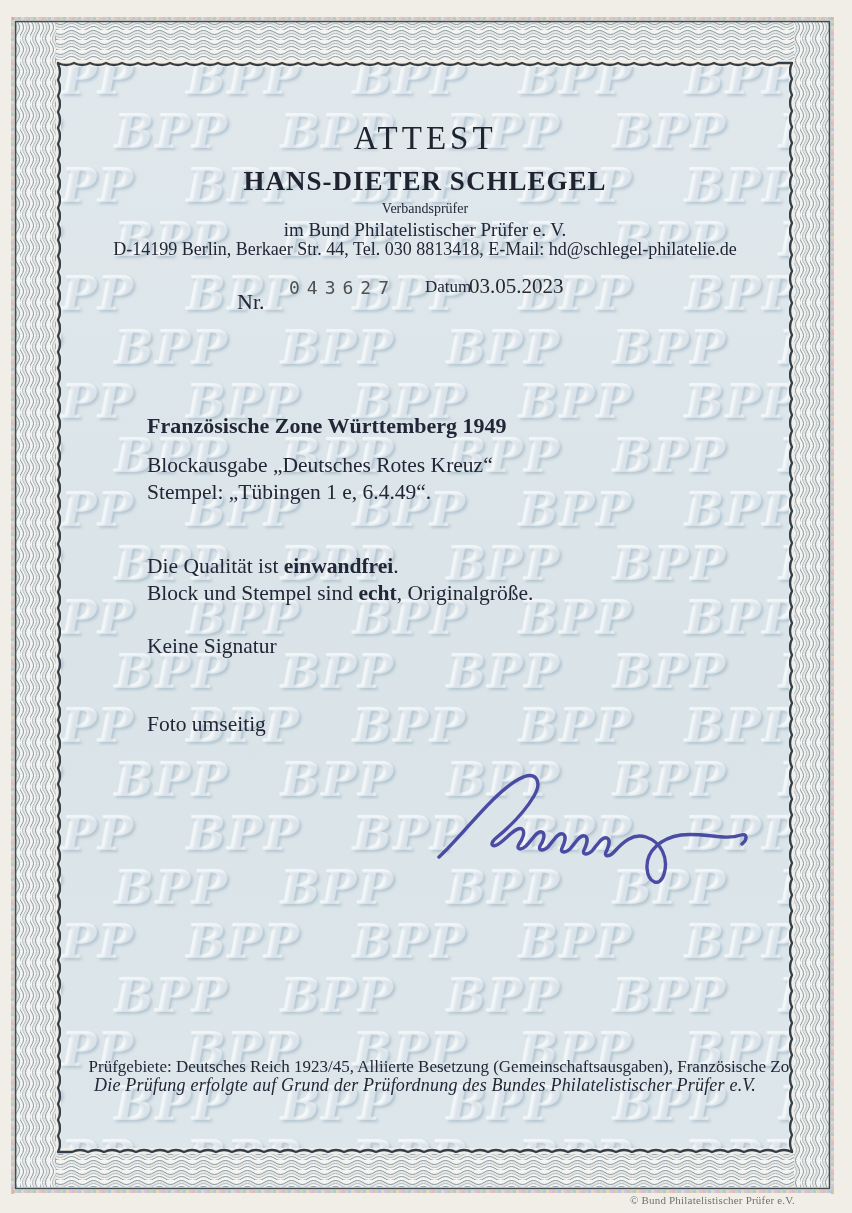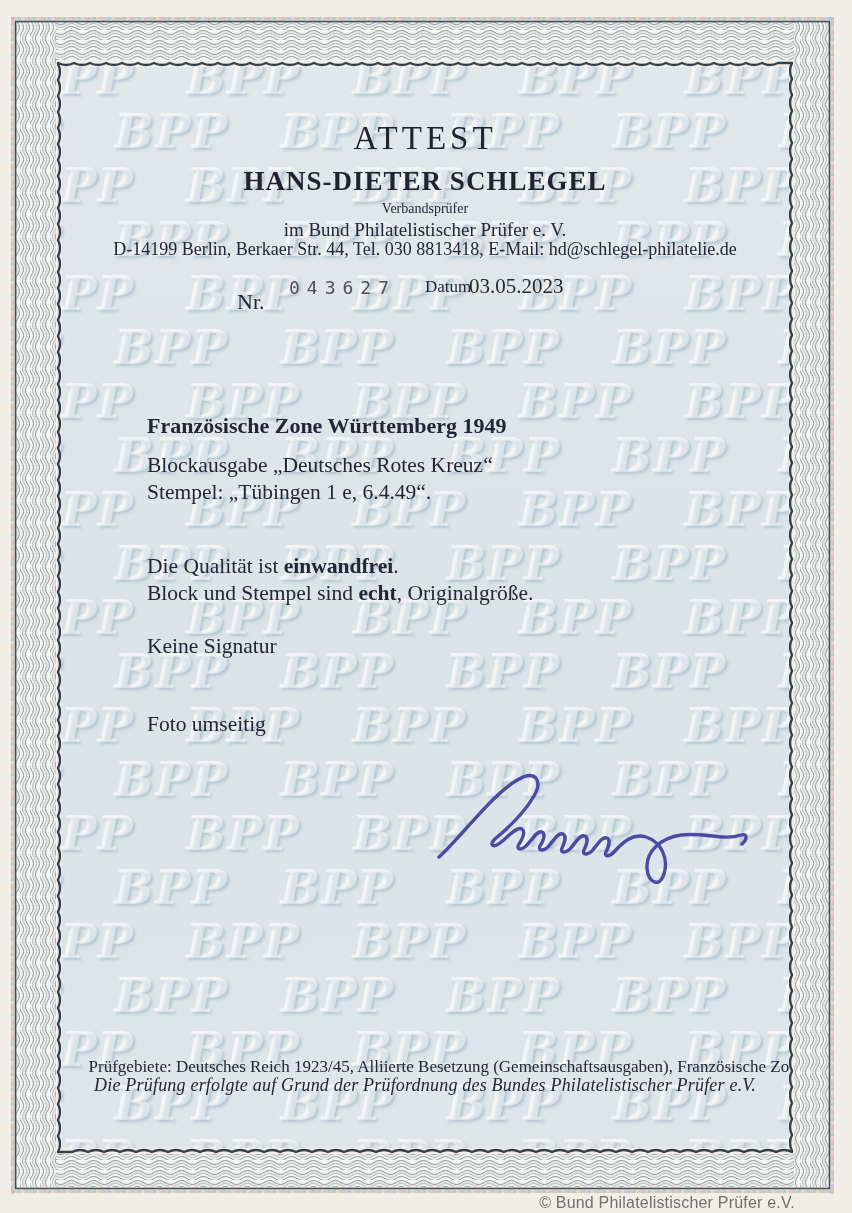--- a/index.html
+++ b/index.html
@@ -63,22 +63,22 @@
   .bt-foto{top:644px;}
   .b{font-weight:700;}
 
   .signature{position:absolute;left:370px;top:688px;}
 
   .footer-areas{top:990px;font-size:17px;line-height:20.5px;padding-left:24px;}
   .footer-basis{top:1008px;font-size:18px;letter-spacing:.2px;font-style:italic;}
 
   .copyright{
     position:absolute;top:1194px;right:57px;
-    font-family:Liberation Sans, sans-serif;
-    font-size:16px;color:#707070;letter-spacing:.2px;
+    font-family:Liberation Serif, serif;
+    font-size:11px;color:#707070;letter-spacing:.2px;
   }
 </style>
 </head>
 <body>
 
 <div class="page">
 
   <div class="speckle h t"></div>
   <div class="speckle h b"></div>
   <div class="speckle v l"></div>

